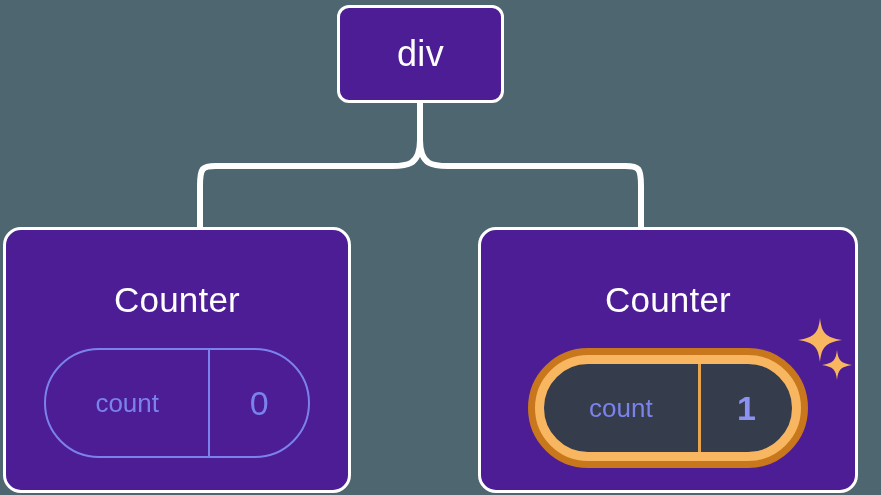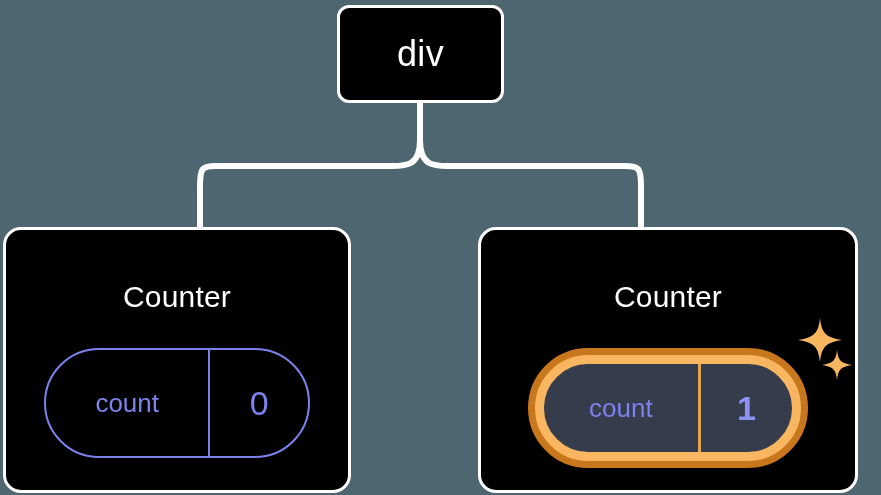--- a/index.html
+++ b/index.html
@@ -25,21 +25,21 @@
     position: absolute;
     left: 0;
     top: 0;
     width: 881px;
     height: 495px;
     pointer-events: none;
   }
   
   .node {
     position: absolute;
-    background: #000000;
+    background: #4c1d95;
     border: 3px solid #ffffff;
     border-radius: 14px;
     box-sizing: border-box;
   }
   .node-root {
     left: 337px;
     top: 5px;
     width: 167px;
     height: 98px;
     border-radius: 12px;
@@ -59,21 +59,21 @@
   }
   .node-left  { left: 3px;   width: 348px; }
   .node-right { left: 478px; width: 380px; }
 
   .node-title {
     position: absolute;
     left: 0;
     right: 0;
     text-align: center;
     color: #ffffff;
-    font-size: 30px;
+    font-size: 35px;
     font-weight: 400;
     letter-spacing: 0.2px;
   }
   .node-child .node-title { top: 50px; }
 
   
   .pill-wrap {
     position: absolute;
     left: 0;
     right: 0;

